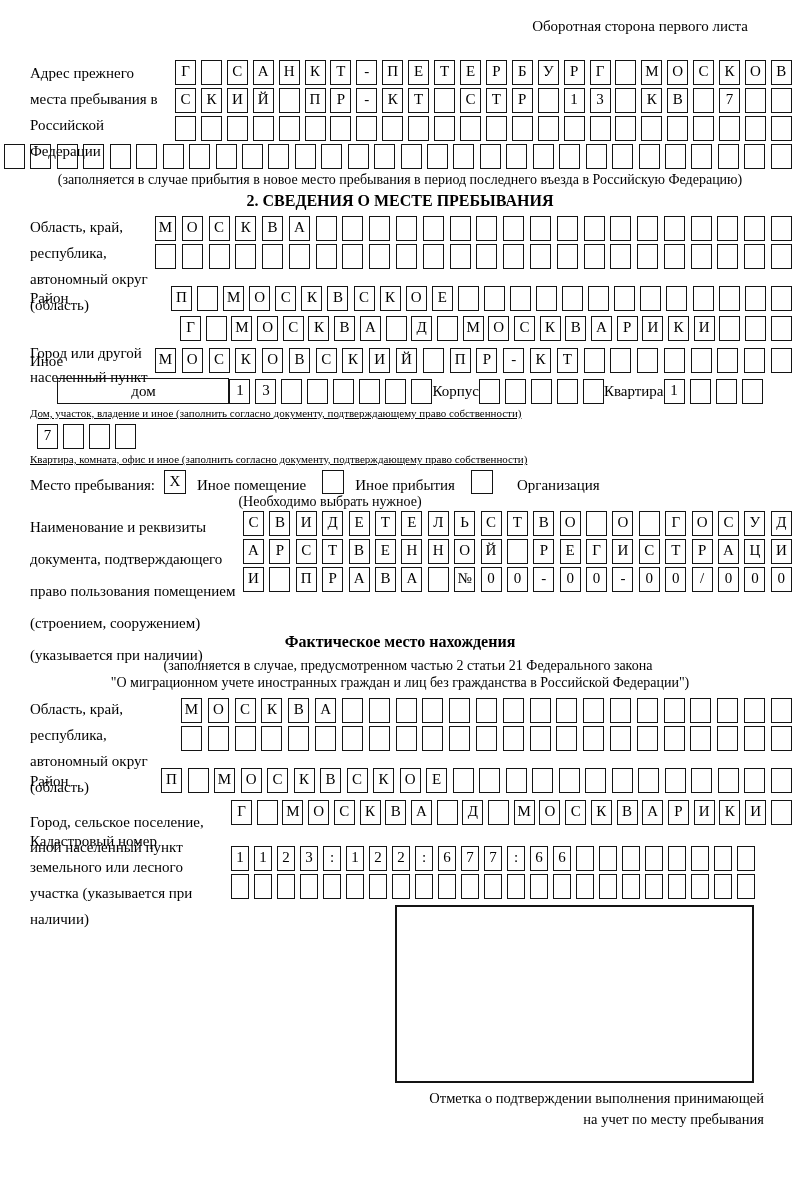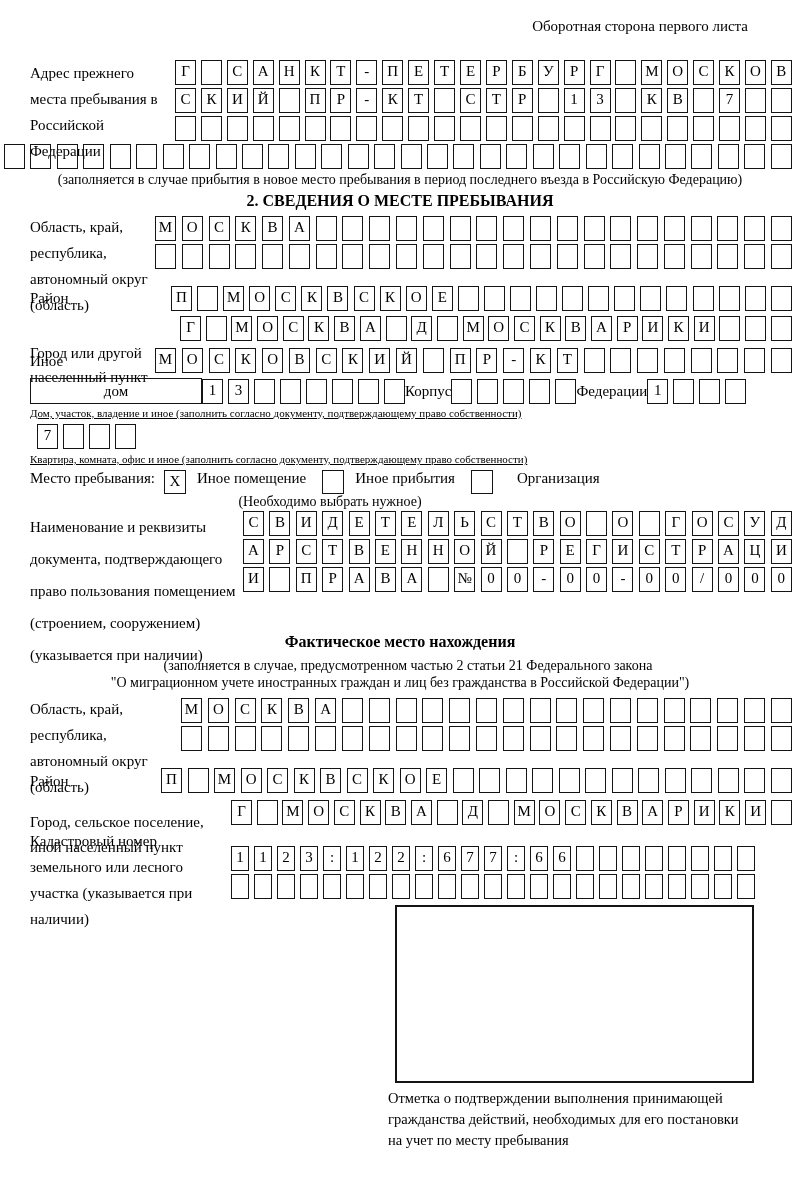--- a/index.html
+++ b/index.html
@@ -40,32 +40,32 @@
   #s2-title { top:192px; left:0; }
   #s2-region-label { top:214px; left:30px; width:128px; }
   #s2-region-r1 { top:216px; left:155px; right:8px; }
   #s2-region-r2 { top:244px; left:155px; right:8px; }
   #s2-district-label { top:285px; left:30px; }
   #s2-district-row { top:286px; left:171px; right:8px; }
   #s2-city-label { top:294px; left:30px; width:152px; line-height:24px;margin-top:47px; }
   #s2-city-row { top:316px; left:180px; right:8px; }
   #s2-street-label { top:348px; left:30px; }
   #s2-street-row { top:348px; left:155px; right:8px; }
-  #house-line { top:378px; left:30px; right:10px; display:flex; justify-content:flex-start; align-items:center; }
+  #house-line { top:378px; left:30px; right:10px; display:flex; justify-content:center; align-items:center; }
   #house-box { width:172px; }
   #house-cells { width:203px; }
   #korpus-cells { width:125px; }
   #stroenie-cells { width:99px; }
   .inlbl { white-space:nowrap; }
   #house-caption { top:407px; left:30px; }
   #apt-line { top:424px; left:30px; display:flex; align-items:center; }
   #apt-box { width:205px; }
   #apt-cells { width:99px; margin-left:7px; }
   #apt-caption { top:453px; left:30px; }
-  #stay-line { top:470px; left:30px; right:8px; display:flex; align-items:flex-start; }
+  #stay-line { top:470px; left:30px; right:8px; display:flex; align-items:flex-end; }
   #stay-line .checkbox { margin-left:16px; }
   #stay-line .checkbox.first { margin-left:9px; }
   #stay-line .opt { margin-left:11px; }
   #stay-line .opt.last { margin-left:24px; }
   #stay-note { top:494px; left:30px; width:600px; }
   #doc-label { top:511px; left:30px; width:212px; line-height:32px; }
   #doc-r1 { top:511px; left:243px; right:8px; }
   #doc-r2 { top:539px; left:243px; right:8px; }
   #doc-r3 { top:567px; left:243px; right:8px; }
   #fact-title { top:633px; left:0; }
@@ -75,21 +75,21 @@
   #fact-region-r1 { top:698px; left:181px; right:8px; }
   #fact-region-r2 { top:726px; left:181px; right:8px; }
   #fact-district-label { top:768px; left:30px; }
   #fact-district-row { top:768px; left:161px; right:8px; }
   #fact-city-label { top:794px; left:30px; width:200px; line-height:25px;margin-top:16px; }
   #fact-city-row { top:800px; left:231px; right:8px; }
   #fact-cad-label { top:828px; left:30px; width:192px; }
   #fact-cad-r1 { top:846px; left:231px; width:524px; }
   #fact-cad-r2 { top:874px; left:231px; width:524px; }
   #mark-box { top:905px; left:395px; width:359px; height:178px; border:2px solid #141414; background:#fff; }
-  #mark-caption { top:1088px; left:388px; width:376px; text-align:left; font-size:14.5px; line-height:21px; }
+  #mark-caption { top:1088px; left:388px; width:376px; text-align:right; font-size:14.5px; line-height:21px; }
 </style>
 </head>
 <body>
 
 <div id="corner" class="abs">Оборотная сторона первого листа</div>
 
 <div id="prev-label" class="abs label">Адрес прежнего места пребывания в Российской Федерации</div>
 <div id="prev-r1" class="abs cellrow">
     <span class="cell">Г</span>
     <span class="cell"></span>
@@ -355,21 +355,21 @@
       <span class="cell"></span>
     </div>
   <span class="inlbl">Корпус</span>
   <div id="korpus-cells" class="cellrow">
       <span class="cell"></span>
       <span class="cell"></span>
       <span class="cell"></span>
       <span class="cell"></span>
       <span class="cell"></span>
     </div>
-  <span class="inlbl">Федерации</span>
+  <span class="inlbl">Квартира</span>
   <div id="stroenie-cells" class="cellrow">
       <span class="cell">1</span>
       <span class="cell"></span>
       <span class="cell"></span>
       <span class="cell"></span>
     </div>
 </div>
 <div id="house-caption" class="abs caption">Дом, участок, владение и иное (заполнить согласно документу, подтверждающему право собственности)</div>
 
 <div id="apt-line" class="abs">
@@ -622,15 +622,14 @@
     <span class="cell"></span>
     <span class="cell"></span>
     <span class="cell"></span>
     <span class="cell"></span>
     <span class="cell"></span>
   </div>
 
 <div id="mark-box" class="abs"></div>
 <div id="mark-caption" class="abs">
   <div>Отметка о подтверждении выполнения принимающей</div>
-  <div>гражданства действий, необходимых для его постановки</div>
   <div>на учет по месту пребывания</div>
 </div>
 
 </body></html>

